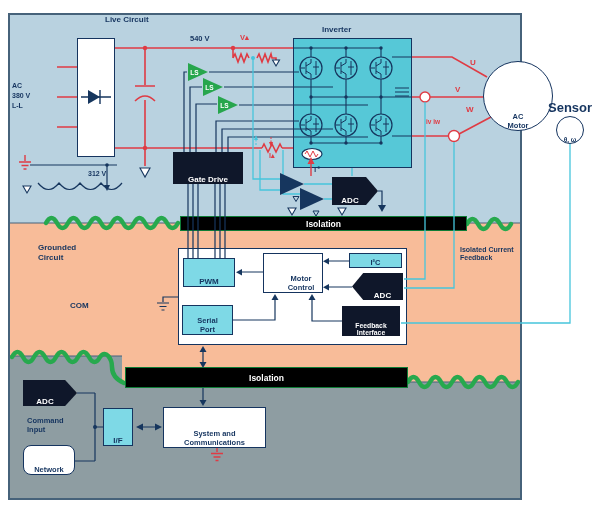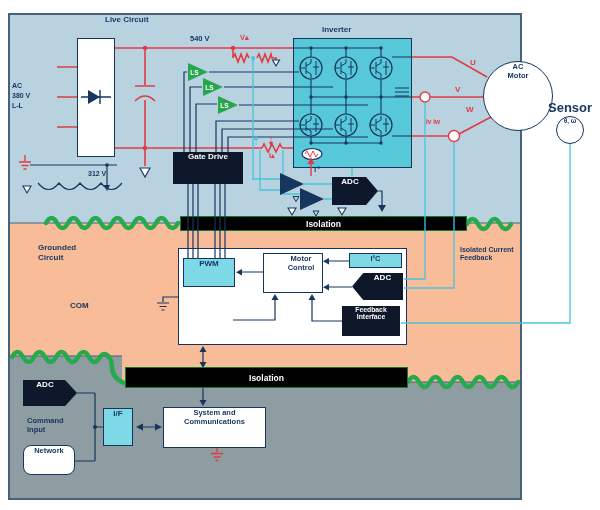--- a/index.html
+++ b/index.html
@@ -7,21 +7,21 @@
           font-family:"Liberation Sans",sans-serif;overflow:hidden;}
   .layer{position:absolute;left:0;top:0;z-index:2;pointer-events:none;}
   #svg-over{z-index:5;}
   .region{position:absolute;z-index:1;}
   #region-live{left:10px;top:15px;width:510px;height:208px;background:#b9d2e0;}
   #region-grounded{left:10px;top:223px;width:510px;height:159px;background:#f8bc99;}
   #region-isolated{left:10px;top:382px;width:510px;height:116px;background:#8e9da2;}
   #region-isolated-patch{left:10px;top:356px;width:112px;height:26px;background:#8e9da2;}
   #outer-border{position:absolute;left:8px;top:13px;width:514px;height:487px;
     border:2px solid #46627a;box-sizing:border-box;z-index:3;}
-  .box{position:absolute;z-index:4;display:flex;align-items:flex-start;justify-content:center;
+  .box{position:absolute;z-index:4;display:flex;align-items:flex-end;justify-content:center;
        text-align:center;box-sizing:border-box;color:#15345f;font-weight:bold;}
   .white-box{background:#fff;border:1.5px solid #15345f;}
   .cyan-box{background:#7ed9e6;border:1.3px solid #15345f;}
   .navy-box{background:#0f172a;color:#fff;}
   .bar{position:absolute;z-index:4;background:#000000;border:1px solid #0e7c36;
        display:flex;align-items:center;justify-content:center;color:#fff;
        font-weight:bold;font-size:8.5px;box-sizing:border-box;}
   .lbl{position:absolute;z-index:6;font-weight:bold;font-size:8px;color:#15345f;
        text-align:left;line-height:1.2;}
   .red{color:#df3b44;}
@@ -146,20 +146,23 @@
   </div>
   <div class="box cyan-box" style="left:349px;top:253px;width:53px;height:15px;font-size:7.5px;">
     <span>I²C</span>
   </div>
   <div class="box navy-box pent-left" style="left:352px;top:273px;width:51px;height:27px;font-size:8px;padding-left:10px;">
     <span>ADC</span>
   </div>
   <div class="box navy-box" style="left:342px;top:306px;width:58px;height:30px;font-size:6.8px;">
     <span style="width:44px;">Feedback Interface</span>
   </div>
+  <div class="box cyan-box" style="left:182px;top:305px;width:51px;height:30px;font-size:7.5px;">
+    <span style="width:30px;">Serial Port</span>
+  </div>
 
   <div class="box navy-box" style="left:23px;top:380px;width:54px;height:26px;font-size:8px;
        clip-path:polygon(0 0,78% 0,100% 50%,78% 100%,0 100%);padding-right:10px;">
     <span>ADC</span>
   </div>
   <div class="box white-box" style="left:23px;top:445px;width:52px;height:30px;font-size:7.5px;border-radius:8px;">
     <span>Network</span>
   </div>
   <div class="box cyan-box" style="left:103px;top:408px;width:30px;height:38px;font-size:8px;">
     <span>I/F</span>

